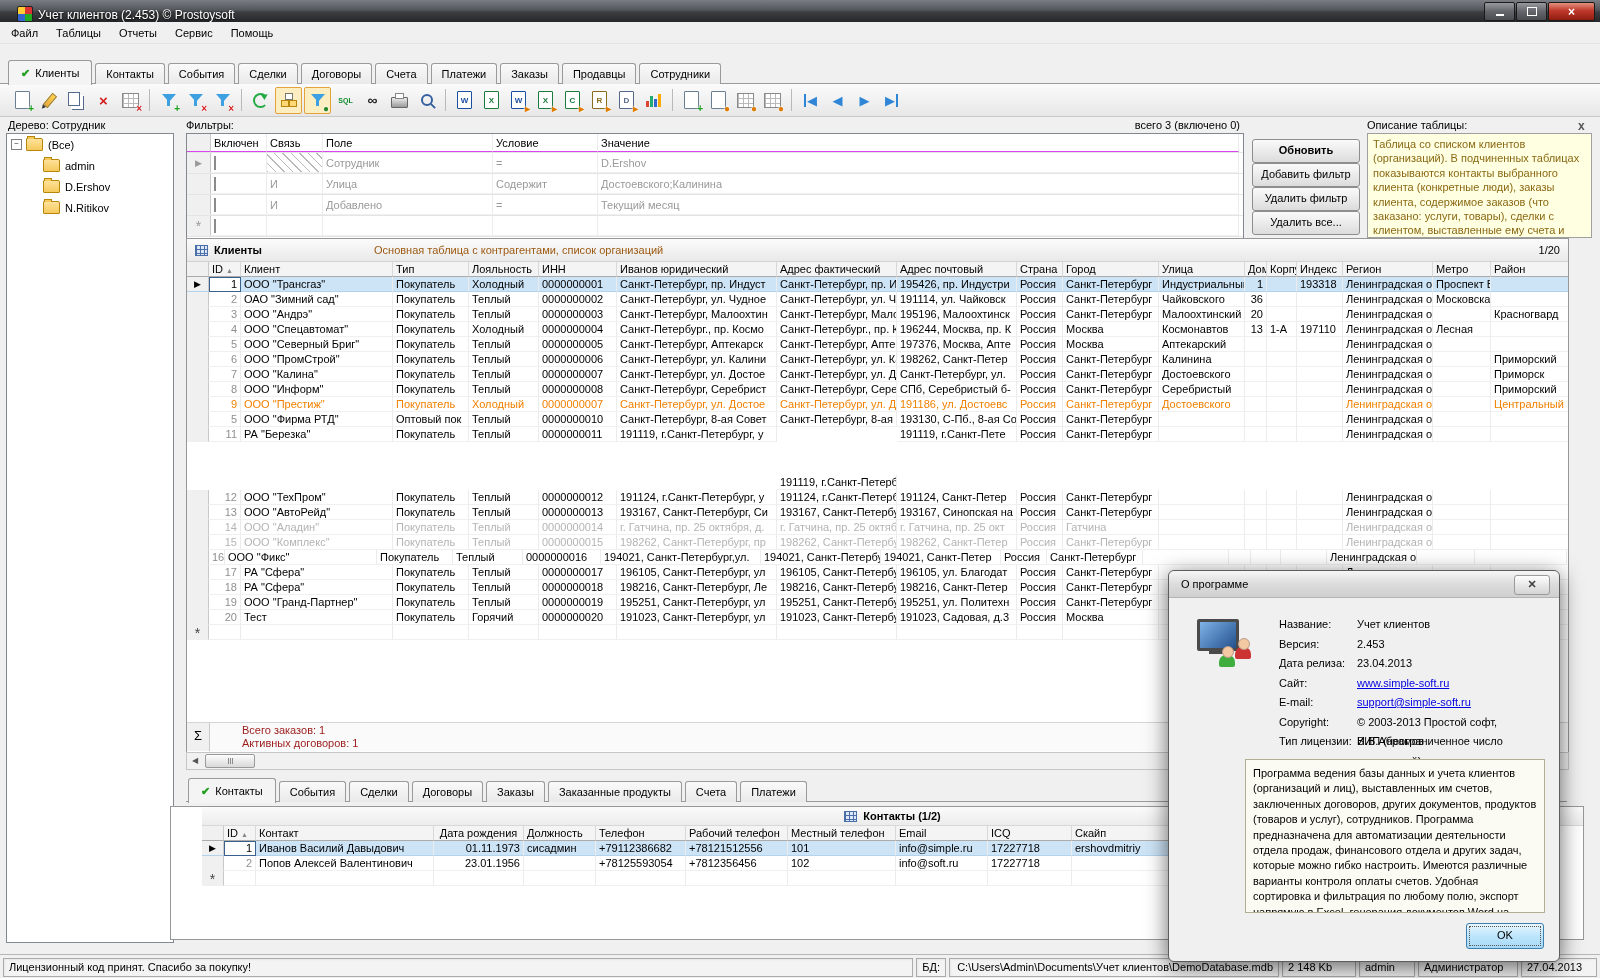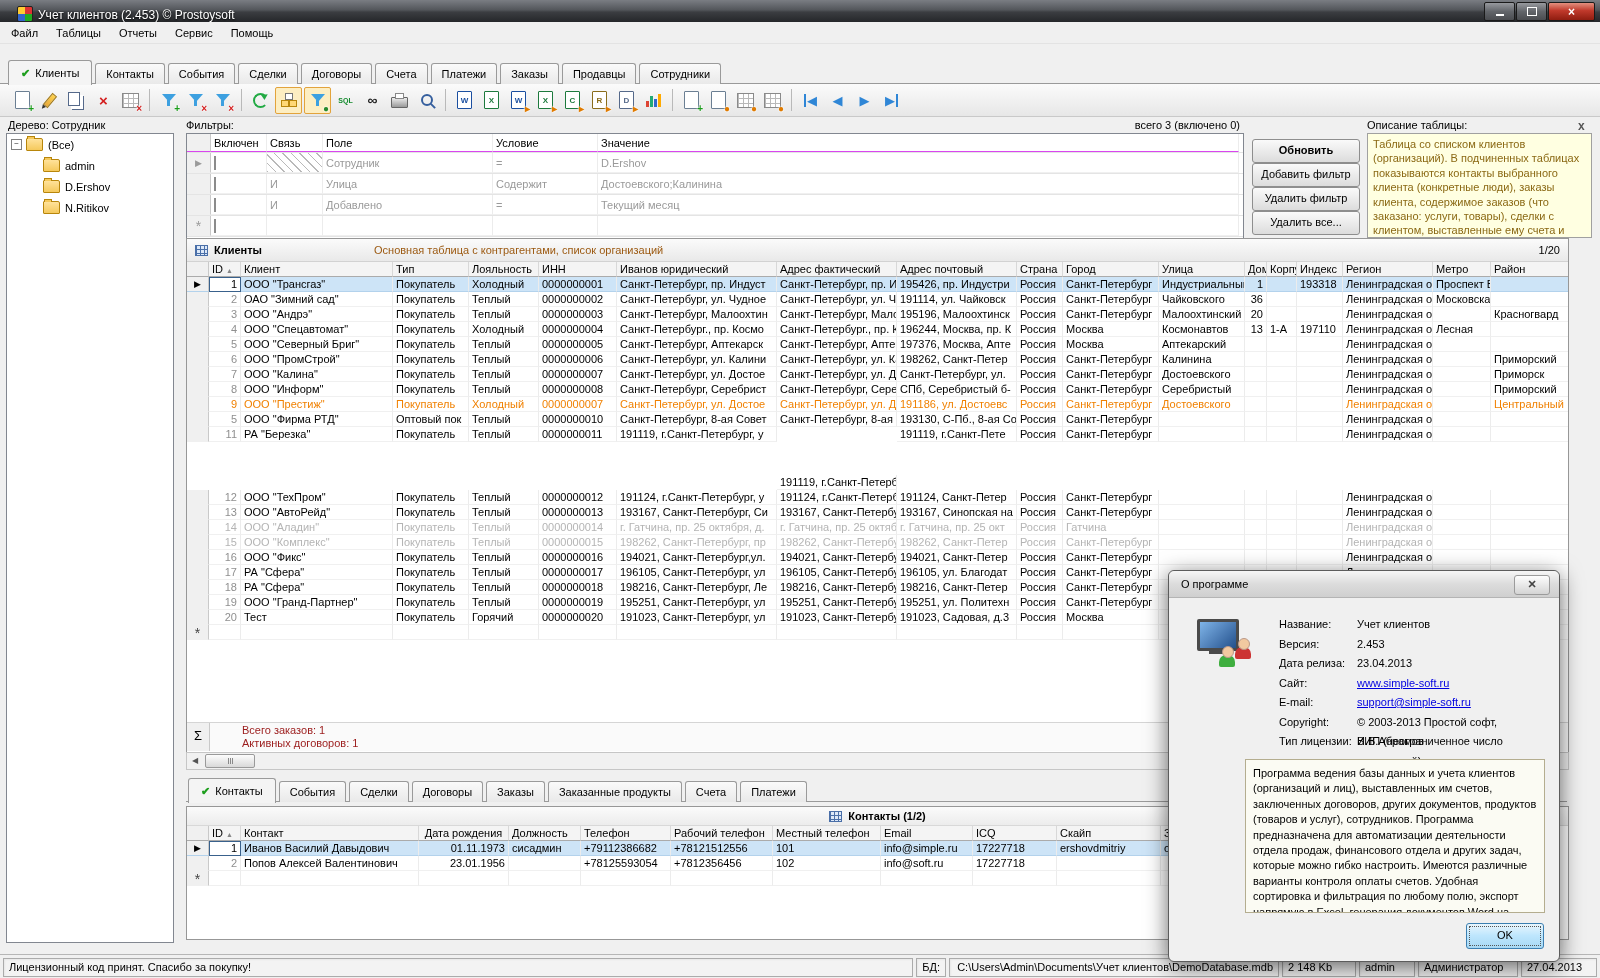--- a/index.html
+++ b/index.html
@@ -147,21 +147,21 @@
     border:1px solid #c6c6c6;display:flex;align-items:center;}
   .sb-arrow{width:16px;height:14px;text-align:center;font-size:8px;line-height:14px;color:#555;}
   .sb-thumb{width:48px;height:12px;margin-left:2px;border:1px solid #9a9a9a;border-radius:2px;
     background:linear-gradient(#fdfdfd,#d9d9d9);display:flex;align-items:center;justify-content:center;gap:1px;}
   .sb-thumb i{display:block;width:1px;height:6px;background:#8a8a8a;}
 
   
   .btabstrip{position:absolute;left:186px;top:776px;width:1381px;height:26px;}
   .btabstrip::after{content:"";position:absolute;left:0;right:0;bottom:0;border-bottom:1px solid #9a9a9a;}
   .btabs-inner{position:absolute;left:2px;bottom:0;display:flex;align-items:flex-end;}
-  .bottom-frame{left:186px;top:806px;width:1381px;height:132px;}
+  .bottom-frame{left:170px;top:806px;width:1381px;height:132px;padding-left:31px;}
   .band2{height:18px;background:linear-gradient(#fbfbfb,#ececec);border-bottom:1px solid #d8d8d8;
     display:flex;align-items:center;justify-content:center;}
 
   
   .statusbar{position:absolute;left:0;top:954px;right:0;height:24px;background:#f0f0f0;
     border-top:1px solid #b6b6b6;display:flex;align-items:center;padding:0 3px;gap:3px;z-index:5;}
   .sseg{height:17px;line-height:17px;border:1px solid #ababab;background:#f3f3f3;padding:0 5px;
     white-space:nowrap;overflow:hidden;box-shadow:inset 1px 1px 2px rgba(0,0,0,.05);}
   .sseg.grow{flex:1;}
 
@@ -765,21 +765,21 @@
           <div class="c" style="width: 86px;"></div>
           <div class="c" style="width: 22px; text-align: right;"></div>
           <div class="c" style="width: 30px;"></div>
           <div class="c" style="width: 46px;"></div>
           <div class="c" style="width: 90px;">Ленинградская обл.</div>
           <div class="c" style="width: 58px;"></div>
           <div class="c" style="width: 92px;"></div>
         </div>
         <div class="r">
           <div class="c mk marker" style="width: 22px;"></div>
-          <div class="c idc" style="width: 32px;">16</div>
+          <div class="c idc" style="width: 16px;">16</div>
           <div class="c" style="width: 152px;">ООО "Фикс"</div>
           <div class="c" style="width: 76px;">Покупатель</div>
           <div class="c" style="width: 70px;">Теплый</div>
           <div class="c" style="width: 78px;">0000000016</div>
           <div class="c" style="width: 160px;">194021, Санкт-Петербург,ул.</div>
           <div class="c" style="width: 120px;">194021, Санкт-Петербур</div>
           <div class="c" style="width: 120px;">194021, Санкт-Петер</div>
           <div class="c" style="width: 46px;">Россия</div>
           <div class="c" style="width: 96px;">Санкт-Петербург</div>
           <div class="c" style="width: 86px;"></div>

